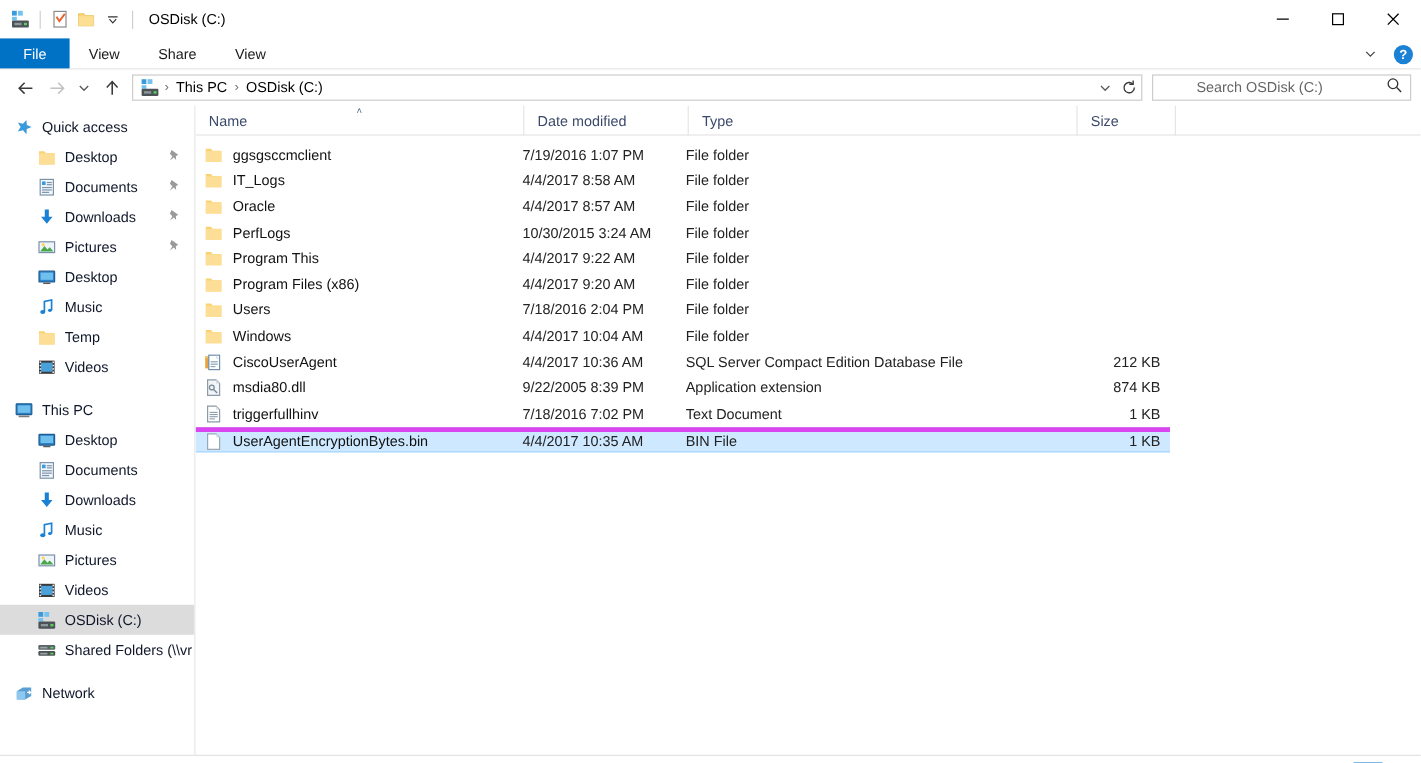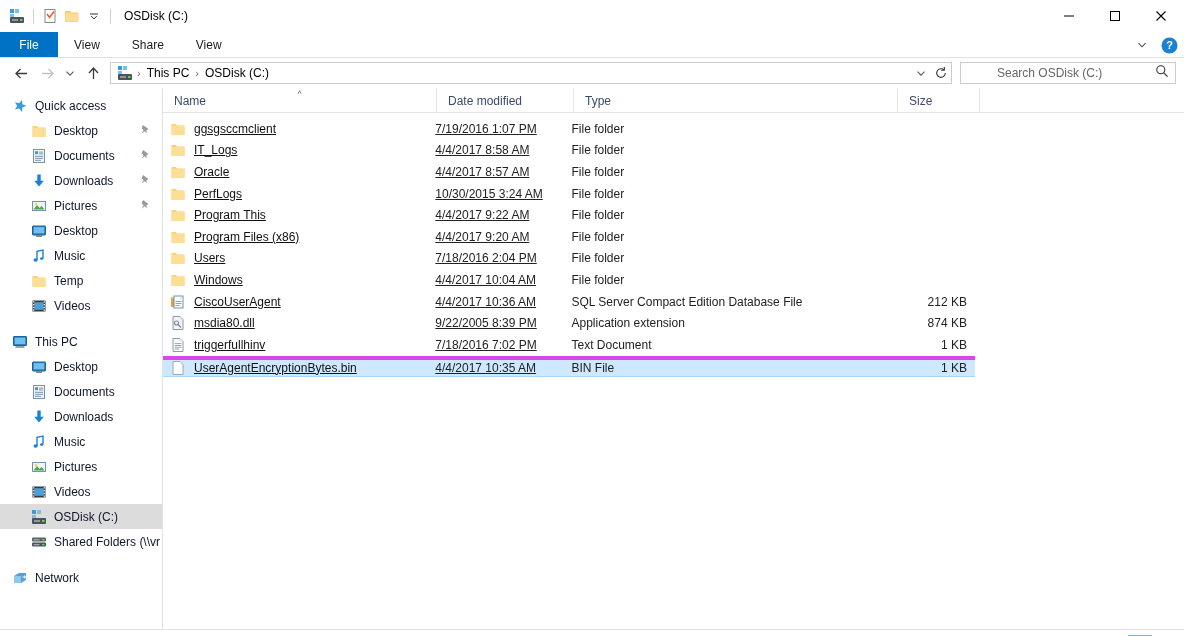--- a/index.html
+++ b/index.html
@@ -190,24 +190,24 @@
     width: 812px;
   }
   .row.selected {
     background: #cde8ff;
     border-top: 4px solid #d946ef;
     border-bottom: 1px solid #a8d6fc;
   }
   .cell { display: flex; align-items: center; overflow: hidden; white-space: nowrap; }
   .cell.name { width: 274px; padding-left: 7px; }
   .cell.name .ic { width: 16px; height: 16px; min-width:16px; display:flex; align-items:center; justify-content:center; margin-right: 8px; }
-  .cell.date { width: 137px; color: #222; text-decoration: underline; }
+  .cell.date { width: 137px; color: #222; }
   .cell.type { width: 324px; color: #222; }
   .cell.size { width: 82px; justify-content: flex-end; padding-right: 8px; color: #222; }
-  .row .nm { color: #111; text-decoration: underline; }
+  .row .nm { color: #111; }
 
   
   .statusbar {
     height: 31px; width: 100%;
     background: #ffffff;
     border-top: 1px solid #e2e2e2;
     display: flex; align-items: center;
     position: relative;
   }
   .status-seg {

